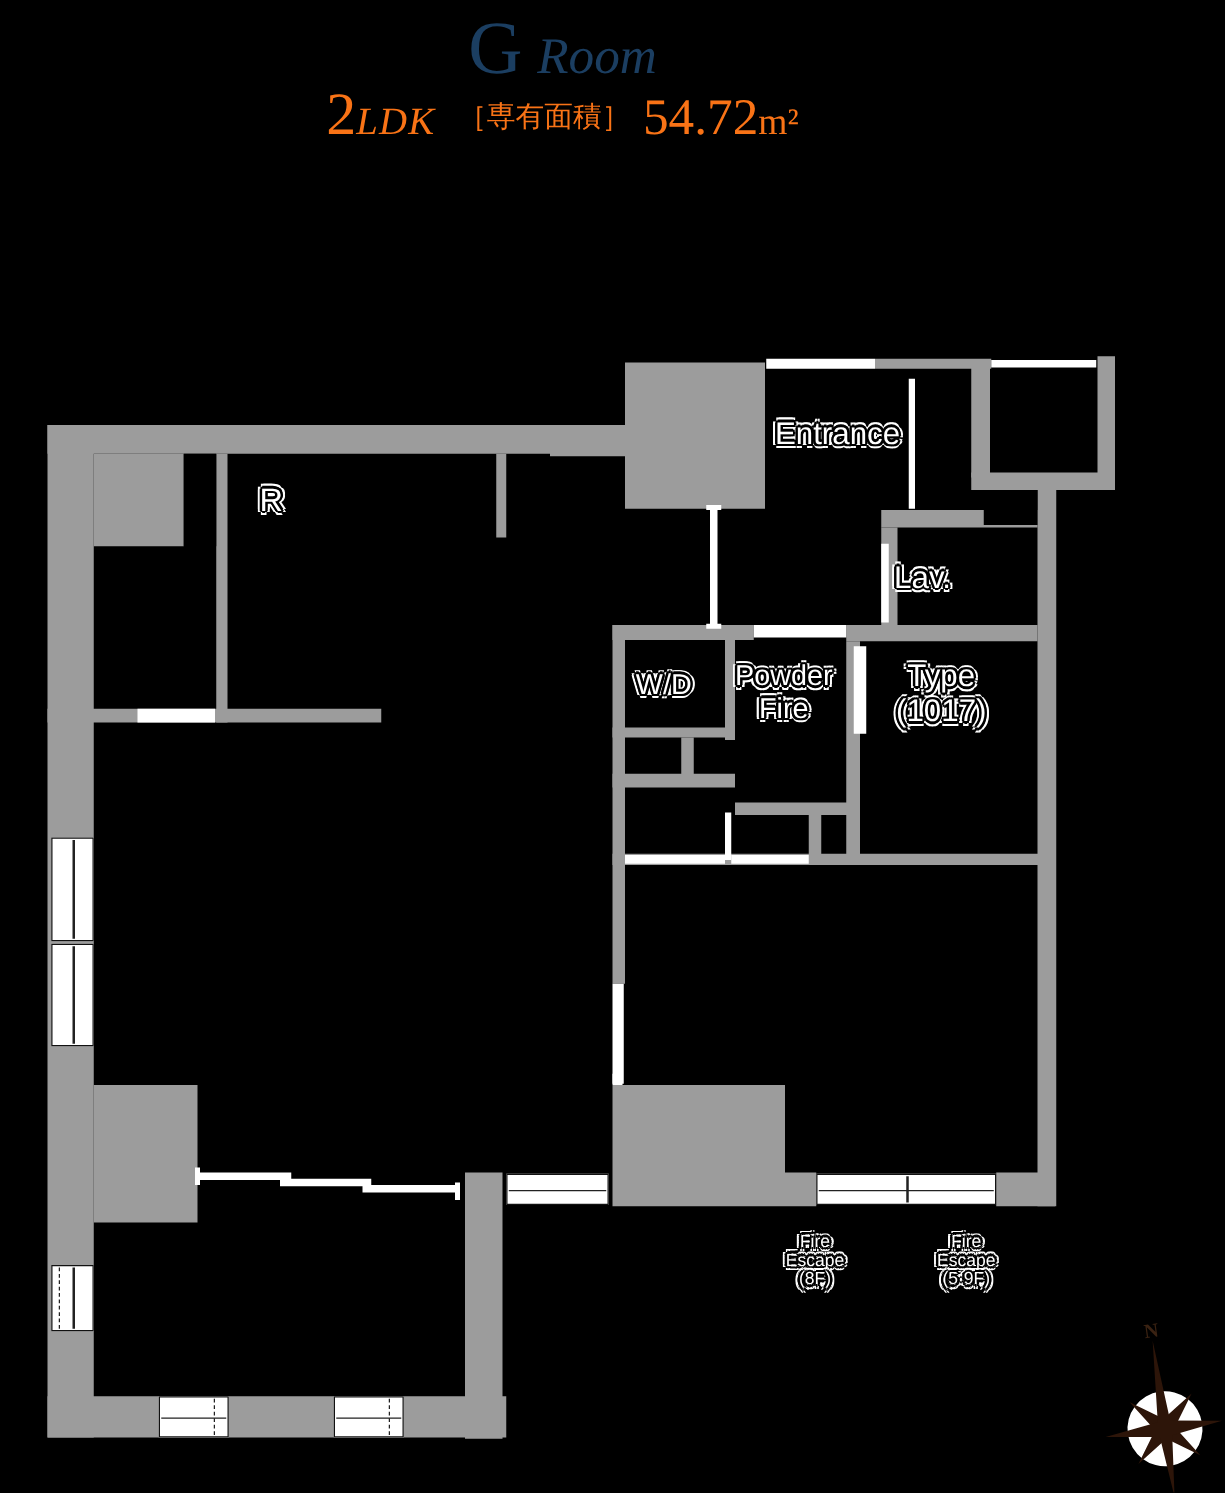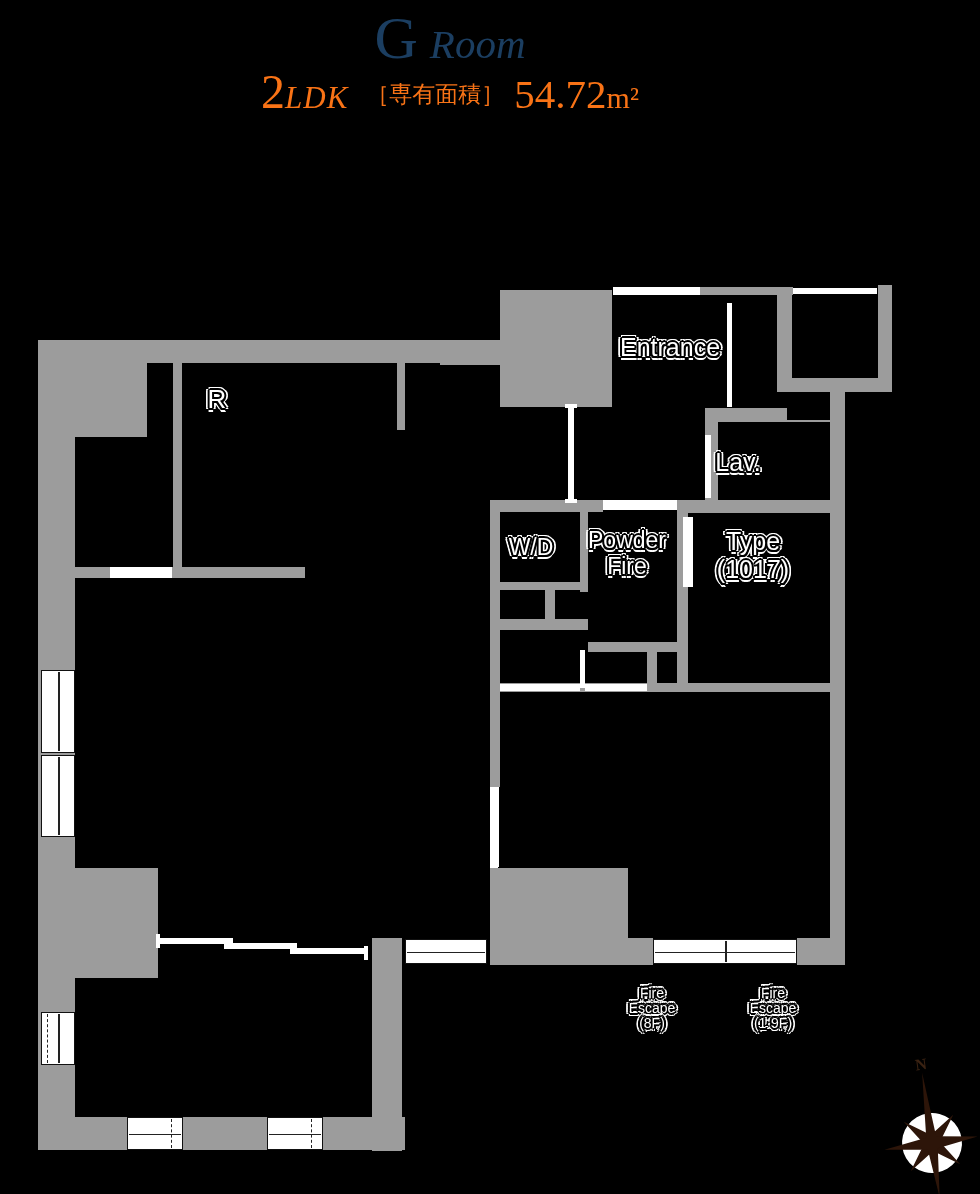--- a/index.html
+++ b/index.html
@@ -92,21 +92,21 @@
     <div>(1017)</div>
   </div>
   <div class="lbl lbl-sm" style="left:652px; top:1008px;">
     <div>Fire</div>
     <div>Escape</div>
     <div>(8F)</div>
   </div>
   <div class="lbl lbl-sm" style="left:773px; top:1008px;">
     <div>Fire</div>
     <div>Escape</div>
-    <div>(1·9F)</div>
+    <div>(5·9F)</div>
   </div>
 
   <svg class="compass" width="134" height="150" viewBox="0 0 134 150">
     <g transform="rotate(-8 67 87)">
       <circle cx="67" cy="87" r="30" fill="#ffffff"></circle>
       <path d="M67,79 L92,62 L75,87 L92,112 L67,95 L42,112 L59,87 L42,62 Z" fill="#2d1509"></path>
       <path d="M67,16 L72,81 L113,87 L72,93 L67,142 L62,93 L19,87 L62,81 Z" fill="#2d1509"></path>
       <text x="67" y="13" text-anchor="middle" font-family="Liberation Serif, serif" font-size="16" font-weight="bold" fill="#3a2212">N</text>
     </g>
   </svg>

